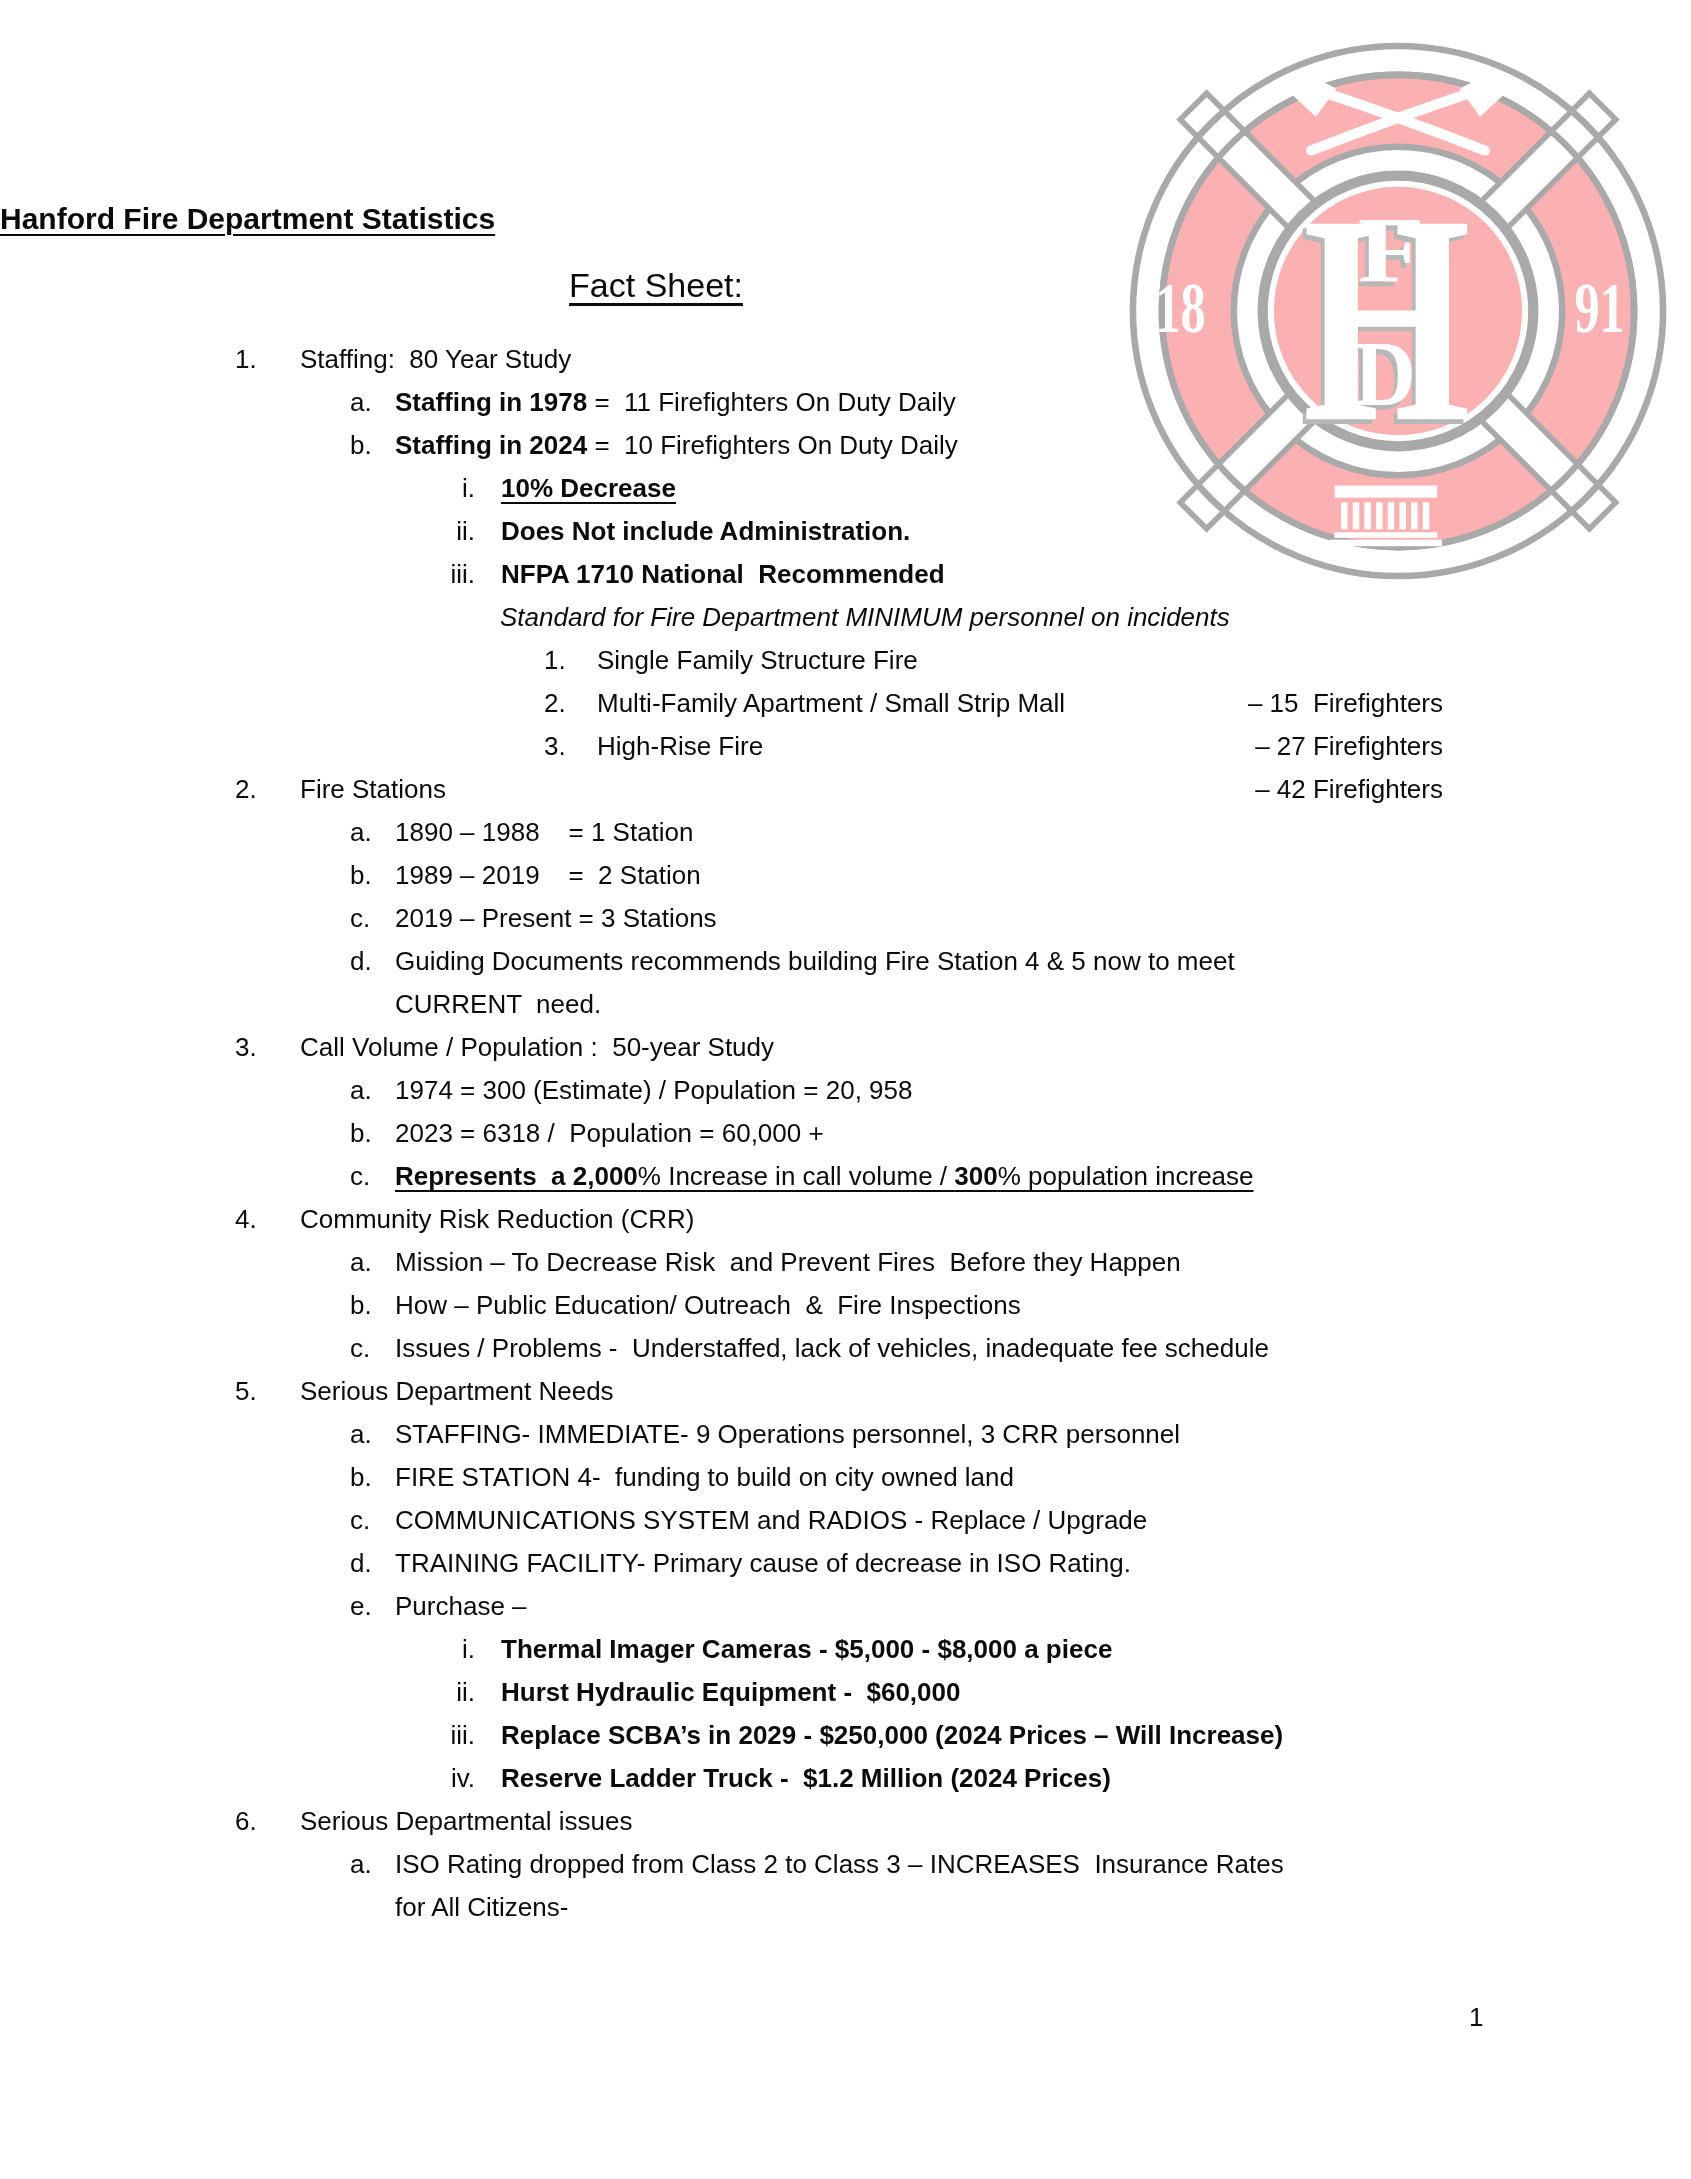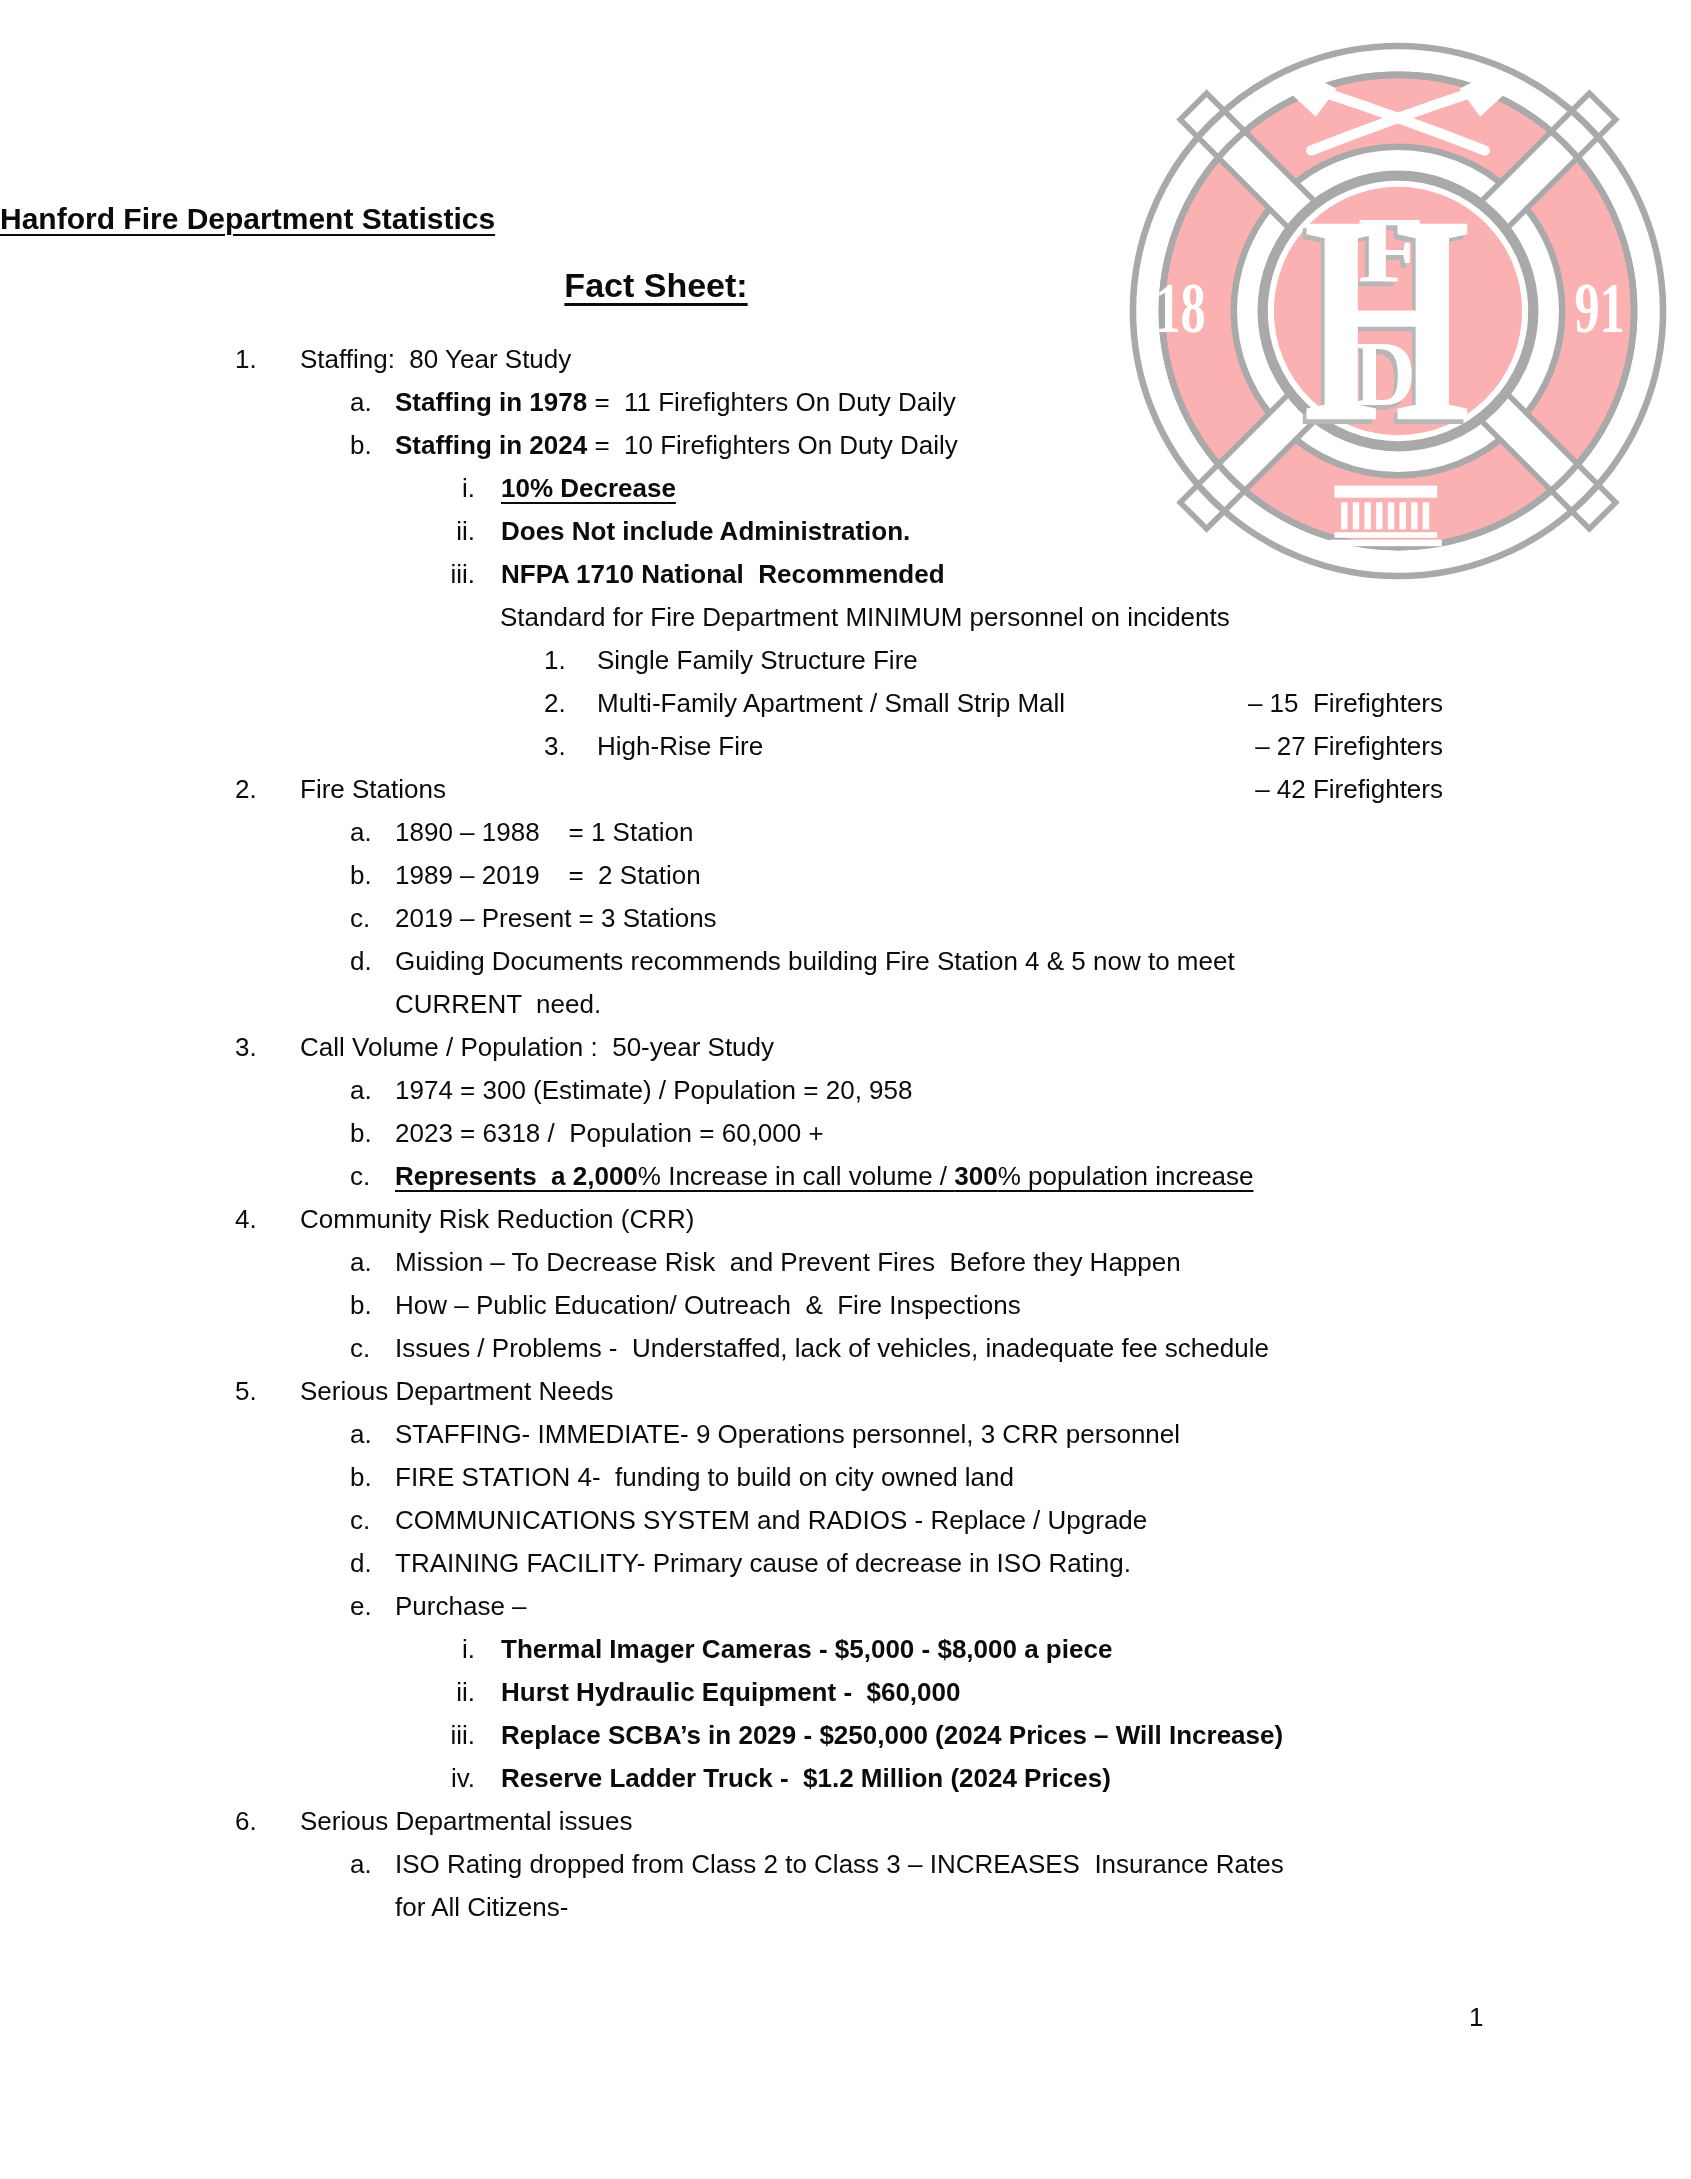--- a/index.html
+++ b/index.html
@@ -8,37 +8,37 @@
     font-family:"Liberation Sans","DejaVu Sans",sans-serif; color:#0b0b0b;
     overflow:hidden;
   }
   .doc-title {
     position:absolute; top:201px; left:0; width:1312px; text-align:left;
     font-size:30px; font-weight:bold; line-height:36px;
     text-decoration:underline; text-decoration-thickness:2.3px; text-underline-offset:5.4px;
   }
   .doc-subtitle {
     position:absolute; top:264px; left:0; width:1312px; text-align:center;
-    font-size:34px; font-weight:bold; line-height:42px;
+    font-size:34px; font-weight:normal; line-height:42px;
     text-decoration:underline; text-decoration-thickness:2.7px; text-underline-offset:6.3px;
   }
   .doc-lines { position:absolute; top:338px; left:0; width:100%; }
   .line { position:relative; height:43px; line-height:43px; font-size:26px; white-space:pre; }
   .mk { position:absolute; top:0; }
   .mk.l1 { left:235px; }
   .mk.l2 { left:350px; }
   .mk.l3 { left:395px; width:80px; text-align:right; }
   .mk.l4 { left:544px; }
   .tx { position:absolute; top:0; }
   .tx.l1 { left:300px; }
   .tx.l2 { left:395px; }
   .tx.l3 { left:501px;font-weight:bold; }
   .tx.l4 { left:597px; right:249px; display:flex;flex-direction:column; }
   .tx.c2 { left:395px; }
-  .tx.c3 { left:500px; }
+  .tx.c3 { left:500px;font-style:italic; }
   .tx.l4 .rightpart { margin-left:auto; }
   .b { font-weight:bold;margin-top:48px; }
   .u { text-decoration:underline; text-decoration-thickness:1.8px; text-underline-offset:4.5px; }
   .page-num { position:absolute; left:1469px; top:1996px; font-size:26px; line-height:43px; }
   .logo { position:absolute; left:1118px; top:31px; width:560px; height:560px; }
   .logo text { font-family:"Liberation Serif","DejaVu Serif",serif; font-weight:bold; }
 </style>
 </head>
 <body>
 

